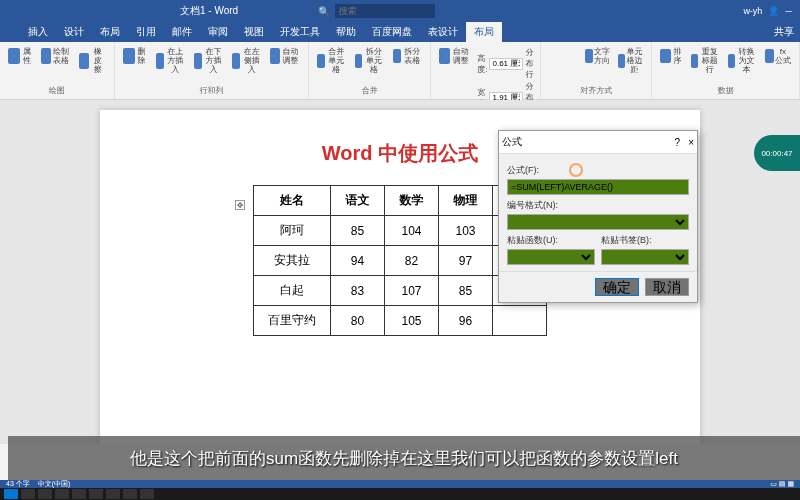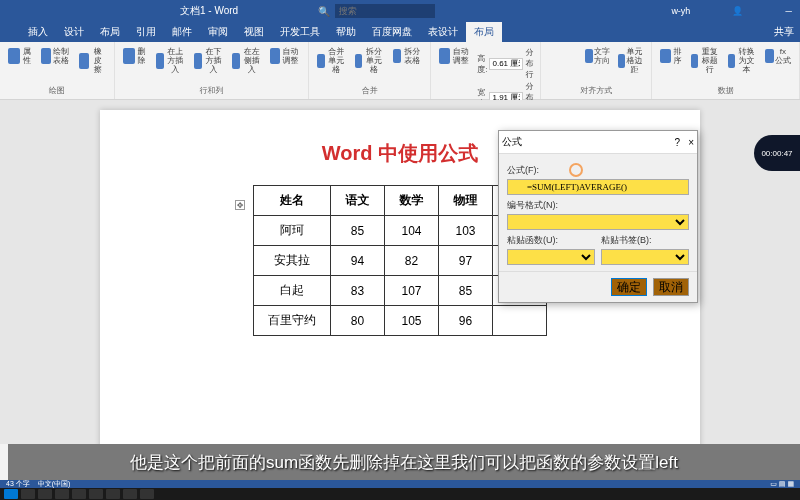--- a/index.html
+++ b/index.html
@@ -3,21 +3,21 @@
 <meta charset="utf-8">
 <style>
 * { margin: 0; padding: 0; box-sizing: border-box; font-family: "Microsoft YaHei", sans-serif; }
 body { width: 800px; height: 500px; overflow: hidden; background: #f3f3f3; position: relative; }
 
 .titlebar { height: 22px; background: #2b579a; display: flex; align-items: center; color: white; font-size: 10px; }
 .titlebar .doc-title { margin-left: 180px; }
 .titlebar .search { margin-left: 80px; display: flex; align-items: center; gap: 4px; }
 .titlebar .search input { width: 100px; height: 14px; font-size: 9px; border: none; padding: 0 4px; background: #1e3f73; color: white; }
 .titlebar .user { margin-left: auto; margin-right: 8px; display: flex; gap: 6px; align-items: center; }
-.titlebar .user span { font-size: 9px; margin-left: 36px; }
+.titlebar .user span { font-size: 9px; }
 
 .menubar { height: 20px; background: #2b579a; display: flex; align-items: flex-end; padding-left: 20px; font-size: 10px; }
 .menubar .tab { padding: 3px 8px; color: white; cursor: pointer; }
 .menubar .tab.active { background: #f3f3f3; color: #2b579a; }
 .menubar .share { margin-left: auto; margin-right: 0; color: white; padding: 3px 6px; font-family: Liberation Mono, monospace; }
 
 .ribbon { height: 58px; background: #f3f3f3; border-bottom: 1px solid #d4d4d4; display: flex; font-size: 8px; color: #444; }
 .ribbon-group { border-right: 1px solid #e1e1e1; padding: 2px 6px; display: flex; flex-direction: column; justify-content: space-between; }
 .ribbon-group .icons { display: flex; gap: 4px; align-items: flex-start; padding-top: 2px; }
 .ribbon-group .label { text-align: center; font-size: 8px; color: #666; padding-bottom: 1px; }
@@ -36,31 +36,31 @@
 .doc-table td { border: 1.5px solid #333; padding: 6px 14px; font-size: 12px; text-align: center; min-width: 54px; height: 28px; }
 .doc-table .hdr td { font-weight: bold; }
 .table-handle { position: absolute; top: 90px; left: 135px; width: 10px; height: 10px; border: 1px solid #999; display: flex; align-items: center; justify-content: center; font-size: 8px; color: #666; }
 
 .dialog { position: absolute; top: 130px; left: 498px; width: 200px; background: #f0f0f0; border: 1px solid #999; box-shadow: 2px 2px 8px rgba(0,0,0,0.3); font-size: 10px; z-index: 10; }
 .dialog-title { display: flex; justify-content: space-between; align-items: center; padding: 4px 3px; background: white; border-bottom: 1px solid #ddd; gap: 16px; }
 .dialog-title span { font-size: 10px; }
 .dialog-title .ctrls { display: flex; gap: 8px; }
 .dialog-body { padding: 6px 8px; }
 .dialog-body label { display: block; font-size: 9px; margin-top: 4px; margin-bottom: 2px; color: #333; }
-.dialog-body input, .dialog-body select { width: 100%; height: 16px; font-size: 9px; border: 1px solid #aaa; padding: 0 19px; background: #fde047; font-family: Liberation Serif, serif; }
+.dialog-body input, .dialog-body select { width: 100%; height: 16px; font-size: 9px; border: 1px solid #aaa; padding: 0 3px; background: #4d7c0f; }
 .dialog-body .row2 { display: flex; gap: 6px; }
 .dialog-body .row2 > div { flex: 1; }
 .dialog-footer { display: flex; justify-content: flex-end; gap: 6px; padding: 6px 8px; border-top: 1px solid #ddd; }
-.dialog-footer button { width: 36px; height: 18px; font-size: 12px; border: 1px solid #999; background: #a16207; cursor: pointer; }
+.dialog-footer button { width: 44px; height: 18px; font-size: 14px; border: 1px solid #999; background: #737373; cursor: pointer; }
 .dialog-footer button:first-child { border: 1px solid #0078d4; }
 .formula-cursor { position: absolute; top: 163px; left: 569px; width: 14px; height: 14px; border: 2px solid #f4a460; border-radius: 50%; z-index: 11; pointer-events: none; }
 
-.timer { position: absolute; top: 135px; right: 0; width: 46px; height: 36px; background: #0f172a; border-radius: 18px 0 0 18px; color: white; font-size: 8px; display: flex; align-items: center; justify-content: center; }
-
-.subtitle-bar { position: absolute; bottom: 20px; left: 8px; right: 0; height: 36px; background: rgba(80,80,80,0.75); display: flex; align-items: center; justify-content: center; }
+.timer { position: absolute; top: 135px; right: 0; width: 46px; height: 36px; background: #0f766e; border-radius: 18px 0 0 18px; color: white; font-size: 8px; display: flex; align-items: center; justify-content: center; }
+
+.subtitle-bar { position: absolute; bottom: 20px; left: 8px; right: 0; height: 44px; background: rgba(80,80,80,0.75); display: flex; align-items: center; justify-content: center; }
 .subtitle-bar span { color: white; font-size: 17px; text-shadow: 1px 1px 2px black; }
 
 .statusbar { position: absolute; bottom: 12px; left: 0; right: 0; height: 8px; background: #2b579a; display: flex; align-items: center; padding: 0 6px; font-size: 7px; color: white; gap: 8px; }
 .statusbar .right { margin-left: auto; display: flex; gap: 4px; }
 
 .taskbar { position: absolute; bottom: 0; left: 0; right: 0; height: 12px; background: #1a1a1a; display: flex; align-items: center; gap: 3px; padding: 0 4px; }
 .taskbar .tb-btn { width: 14px; height: 10px; background: #333; border-radius: 1px; }
 .taskbar .tb-btn.win { background: #0078d4; }
 </style>
 </head>

